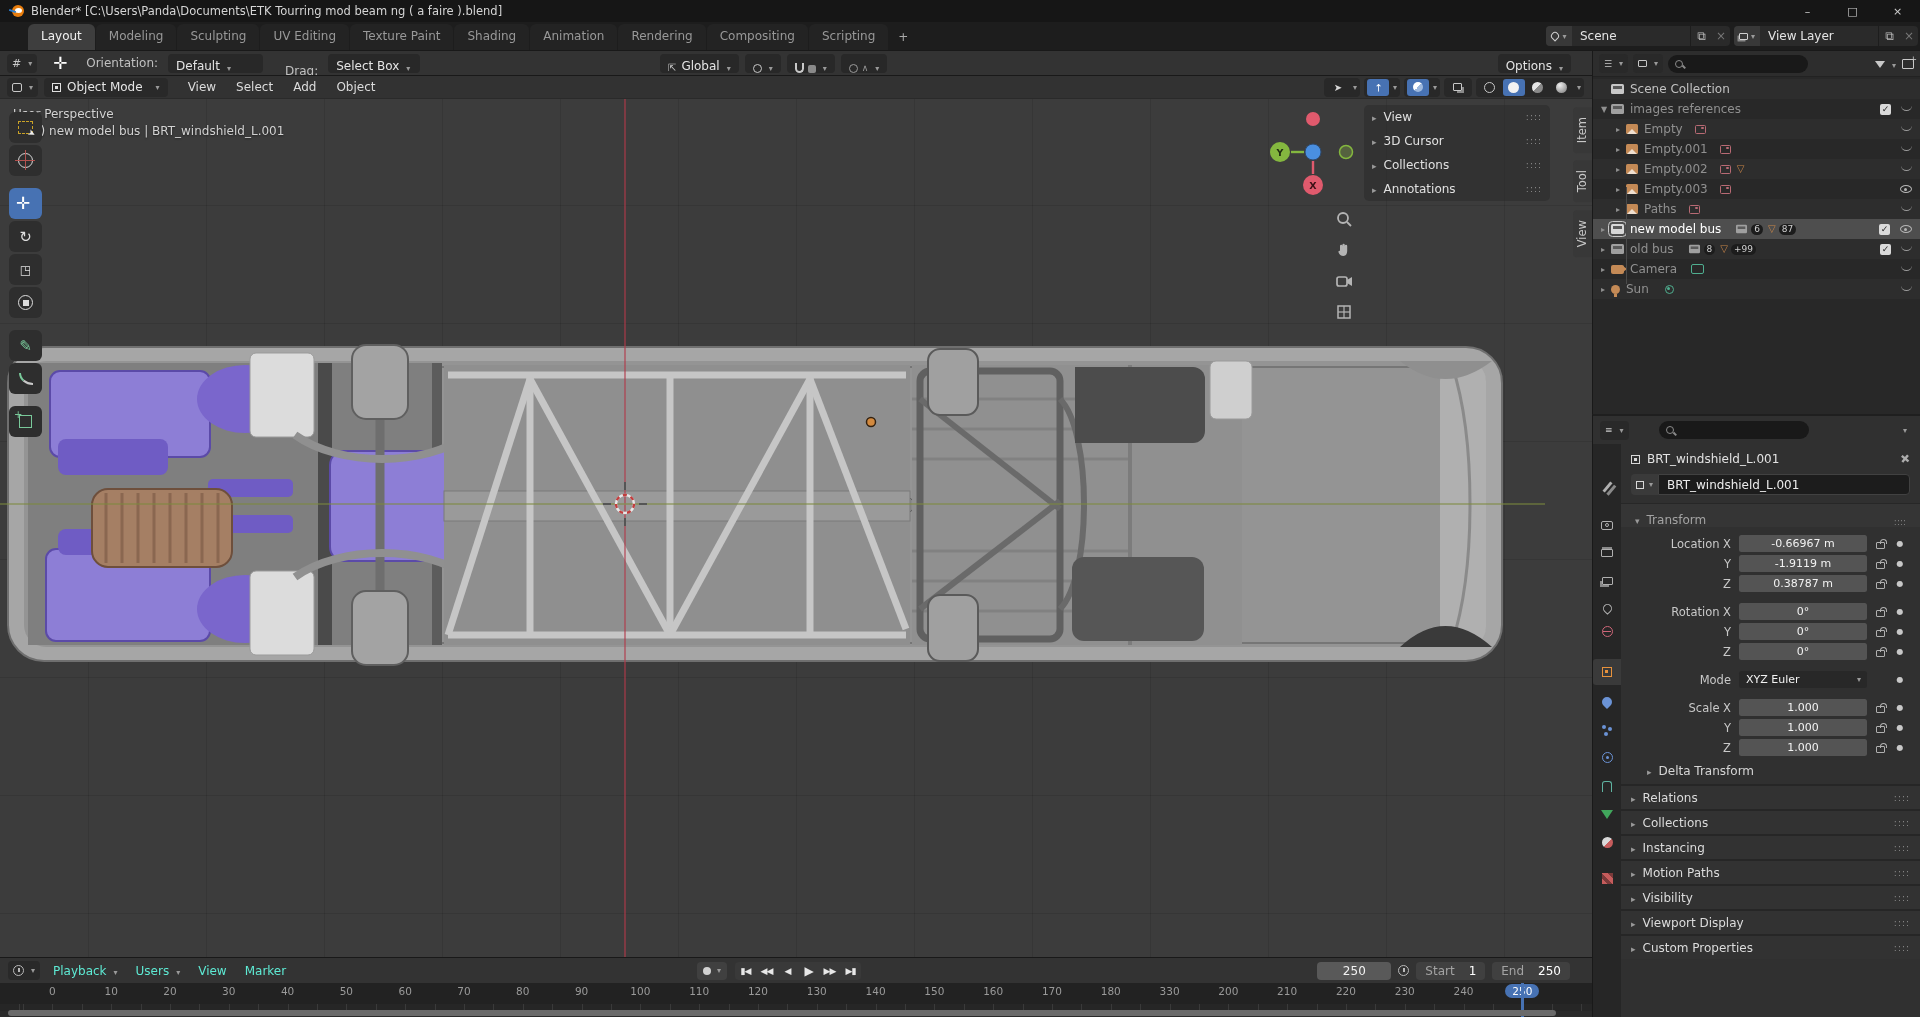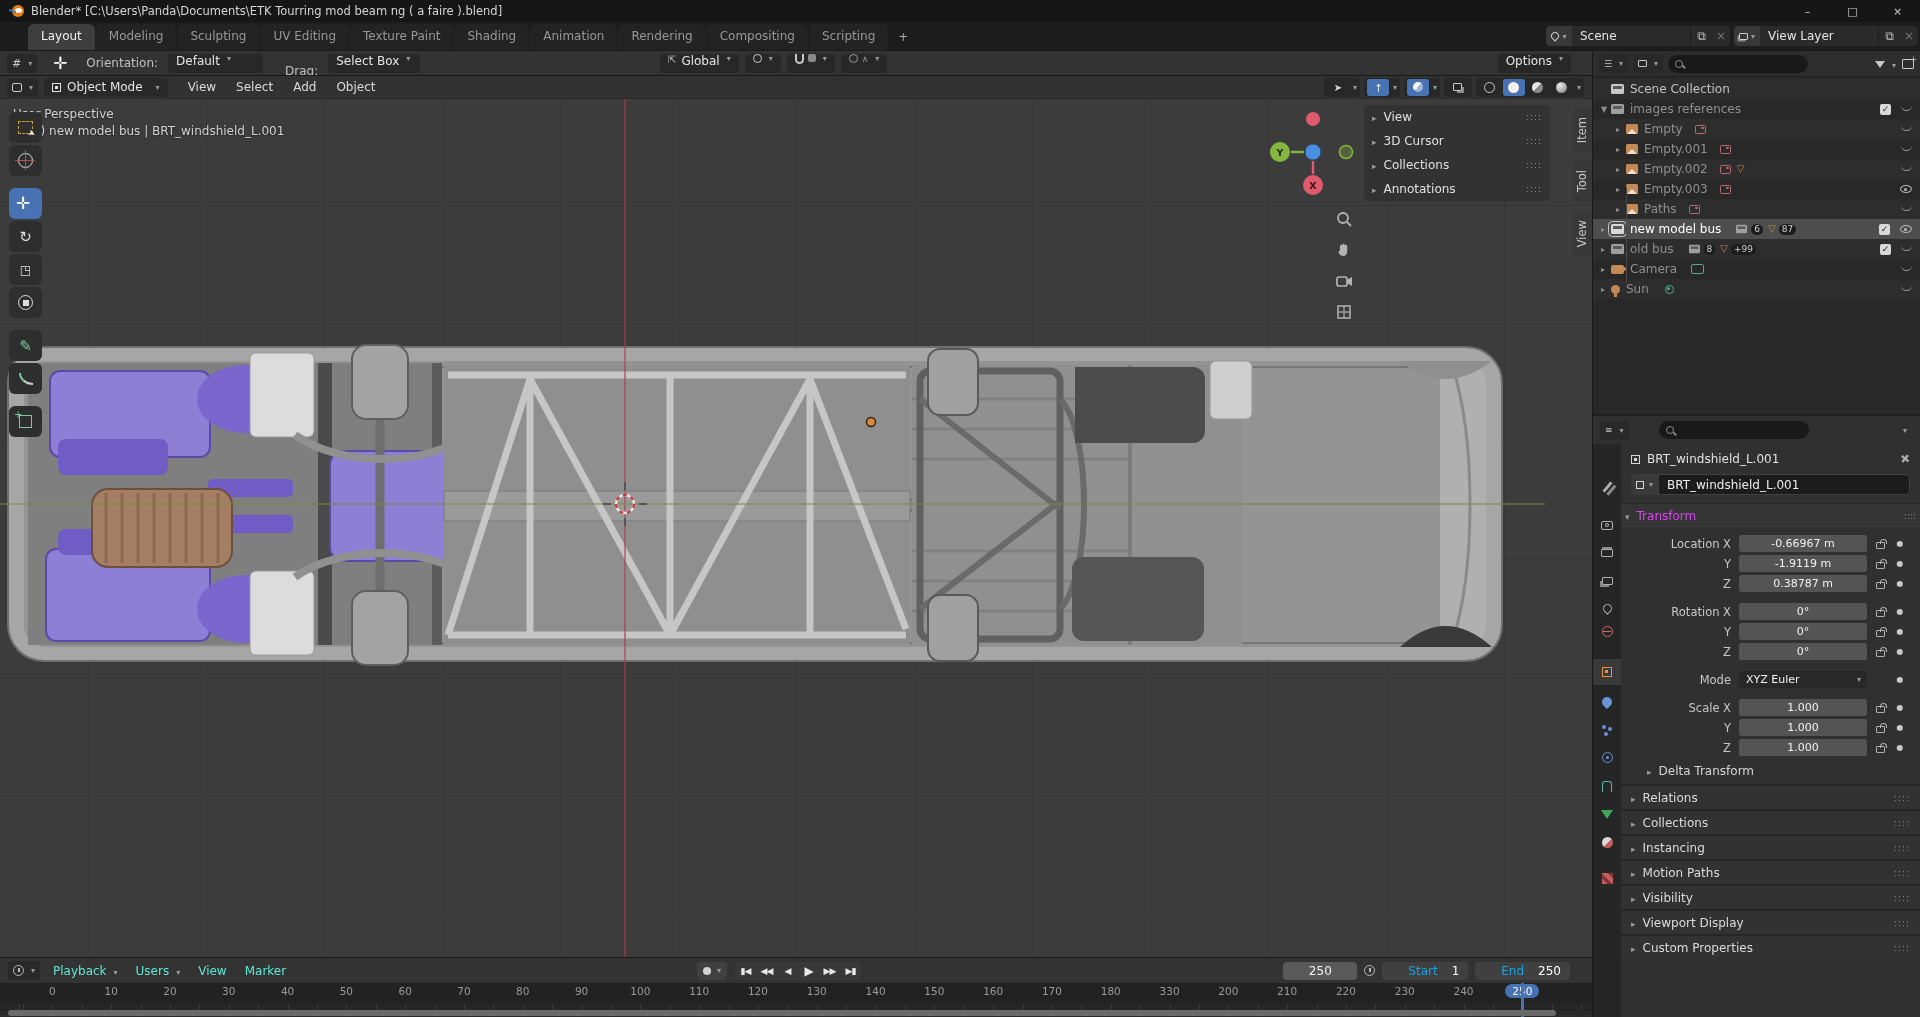--- a/index.html
+++ b/index.html
@@ -34,21 +34,21 @@
   .id-chip .val { padding:0 8px; width:118px; color:#e4e4e4; }
   .id-chip .copy { width:22px; text-align:center; color:#bdbdbd; border-left:1px solid #1d1d1d; height:20px; line-height:20px; }
   .id-chip .x { width:18px; text-align:center; color:#777; }
   .mini-dd { color:#9a9a9a; font-size:8px; margin-left:2px; }
 
   
   #toolrow { position:absolute; left:0; top:50px; width:1920px; height:25px; background:#333;
     border-top:1px solid #191919; display:flex; align-items:center; }
   .lbl { color:#c0c0c0; }
   .dd::after { content:"▾"; font-size:8px; color:#9a9a9a; margin-left:7px; }
-  .pill-dd { background:#282828; border-radius:4px; height:19px; display:flex; align-items:flex-start; padding:0 8px; color:#e4e4e4; }
+  .pill-dd { background:#282828; border-radius:4px; height:19px; display:flex; align-items:flex-end; padding:0 8px; color:#e4e4e4; }
 
   
   #viewport { position:absolute; left:0; top:75px; width:1592px; height:882px; background:#3c3c3c; border-top:1px solid #191919;}
   #vp-header { position:absolute; left:0; top:0; width:100%; height:23px; background:#323232; display:flex; align-items:center; border-bottom:1px solid #2a2a2a;}
   #vp-canvas { position:absolute; left:0; top:23px; width:1592px; height:859px; overflow:hidden;
     background-color:#3c3c3c;
     background-image:linear-gradient(to right, rgba(0,0,0,.10) 1px, transparent 1px),
                      linear-gradient(to bottom, rgba(0,0,0,.10) 1px, transparent 1px);
     background-size:118px 118px; background-position:-30px -12px; }
 
@@ -146,21 +146,21 @@
   #props-header { height:28px; display:flex; align-items:center; padding:0 7px; gap:6px; background:#303030; }
   #ptabs { position:absolute; left:0; top:28px; width:28px; bottom:0; background:#262626; }
   .ptab { position:absolute; left:0; width:28px; height:26px; display:flex; align-items:center; justify-content:center; }
   .ptab.active { background:#3a3a3a; border-radius:3px 0 0 3px; }
   #props-body { position:absolute; left:28px; top:28px; right:0; bottom:0; background:#303030; }
   .crumb { display:flex; align-items:center; gap:7px; padding:8px 10px 6px; color:#e2e2e2; }
   .pin { margin-left:auto; color:#adadad; font-size:12px; transform:rotate(40deg); }
   .name-row { display:flex; align-items:center; gap:0; margin:2px 10px 8px; }
   .name-chip { display:flex; align-items:center; gap:3px; background:#3a3a3a; height:21px; border-radius:4px 0 0 4px; padding:0 5px; }
   .name-input { flex:1; background:#1c1c1c; height:21px; border-radius:0 4px 4px 0; color:#ececec; display:flex; align-items:center; padding:0 8px; border:1px solid #414141; }
-  .panel-head { display:flex; align-items:center; height:24px; padding:0 4px; background:#353535; color:#d946ef; border-top:1px solid #272727; }
+  .panel-head { display:flex; align-items:flex-end; height:24px; padding:0 14px; background:#353535; color:#a3a3a3; border-top:1px solid #272727; }
   .panel-head .grip { margin-left:auto; color:#808080; font-size:9px; }
   .prow { display:flex; align-items:center; height:19px; margin:1px 8px 1px 0; }
   .prow .plabel { width:118px; text-align:right; color:#c8c8c8; font-size:11.5px; padding-right:8px; }
   .pfield { width:128px; height:17px; background:#545454; border-radius:2.5px; color:#f2f2f2; font-size:11px;
     display:flex; align-items:center; justify-content:center; }
   .pfield.dark { background:#282828; justify-content:flex-start; padding:0 7px; position:relative; }
   .pfield.dark::after { content:"▾"; position:absolute; right:6px; font-size:8px; color:#9a9a9a; }
   .lockw { width:26px; display:flex; justify-content:center; }
   .lock { width:9px; height:7px; border:1.2px solid #b0b0b0; border-radius:1px; position:relative; margin-top:4px; }
   .lock::before { content:""; position:absolute; top:-4.5px; left:3.5px; width:5px; height:4px; border:1.2px solid #b0b0b0; border-bottom:none; border-radius:4px 4px 0 0; }
@@ -178,21 +178,21 @@
   .rec-dot { width:8px; height:8px; border-radius:50%; background:#d2d2d2; }
   .play-group { display:flex; align-items:center; background:#393939; border-radius:4px; height:18px; }
   .pbtn { min-width:21px; padding:0 3px; text-align:center; color:#e8e8e8; font-size:9px; letter-spacing:-1px; }
   .pbtn.play { font-size:12px; }
   .tl-right { position:absolute; right:22px; display:flex; align-items:center; gap:7px; }
   .frame-field { width:74px; height:18px; background:#595959; border-radius:4px; color:#f2f2f2; text-align:center; line-height:18px; }
   .clockw { display:flex; align-items:center; }
   .clock { width:11px; height:11px; border:1.5px solid #b9b9b9; border-radius:50%; position:relative; }
   .clock::after { content:""; position:absolute; left:4px; top:1.5px; width:1.5px; height:4px; background:#b9b9b9; }
   .se-pill { display:flex; align-items:center; background:#404040; border-radius:4px; height:18px; padding:0 9px; gap:14px; }
-  .se-pill .k { color:#0ea5e9;margin-left:17px; } .se-pill .v { color:#fff; }
+  .se-pill .k { color:#a3a3a3; } .se-pill .v { color:#fff; }
   #tl-ruler { position:absolute; left:0; top:25px; width:1592px; height:21px; background:#222; }
   #ruler-nums { position:absolute; left:23px; top:2px; display:flex; }
   .rn { width:58.8px; text-align:center; color:#9a9a9a; font-size:10.5px; }
   .rn.active { color:#fff; }
   .rn.active span { background:#4772b3; border-radius:8px; padding:1px 7px; }
   #tl-ticks { position:absolute; left:0; top:46px; width:1592px; height:7px; background:#262626;
     background-image:repeating-linear-gradient(90deg,#3a3a3a 0 1px,transparent 1px 29.4px); background-position:23px 0; }
   #tl-scroll { position:absolute; left:8px; right:36px; bottom:1px; height:6px; background:#6a6a6a; border-radius:3px; }
   #playhead { position:absolute; left:1521px; top:25px; width:2.5px; height:35px; background:#4772b3; }
 

